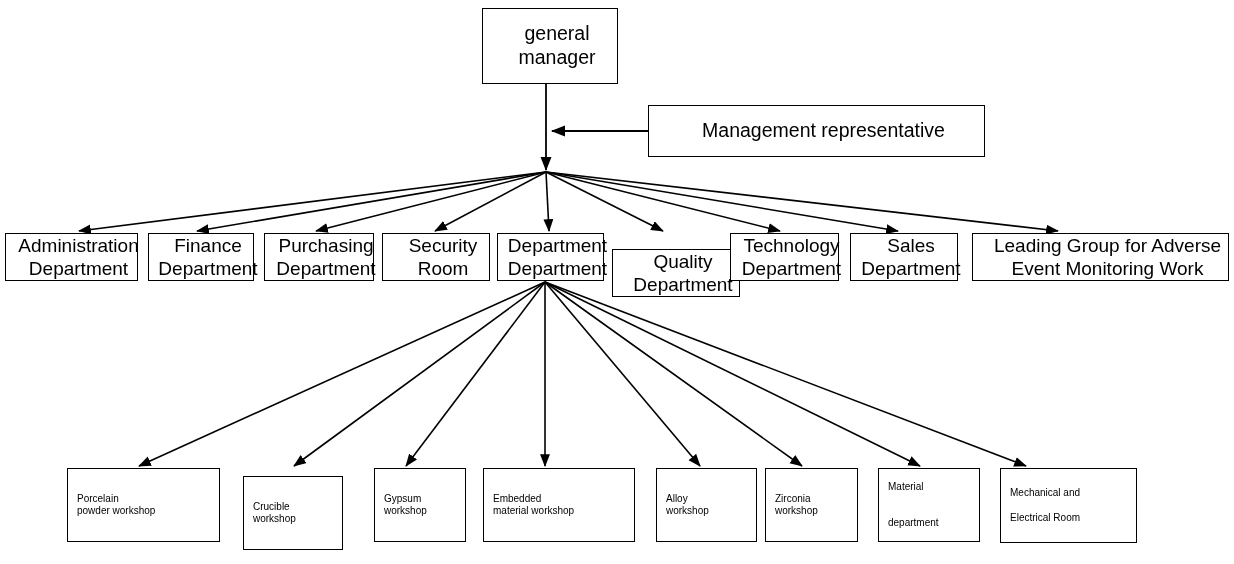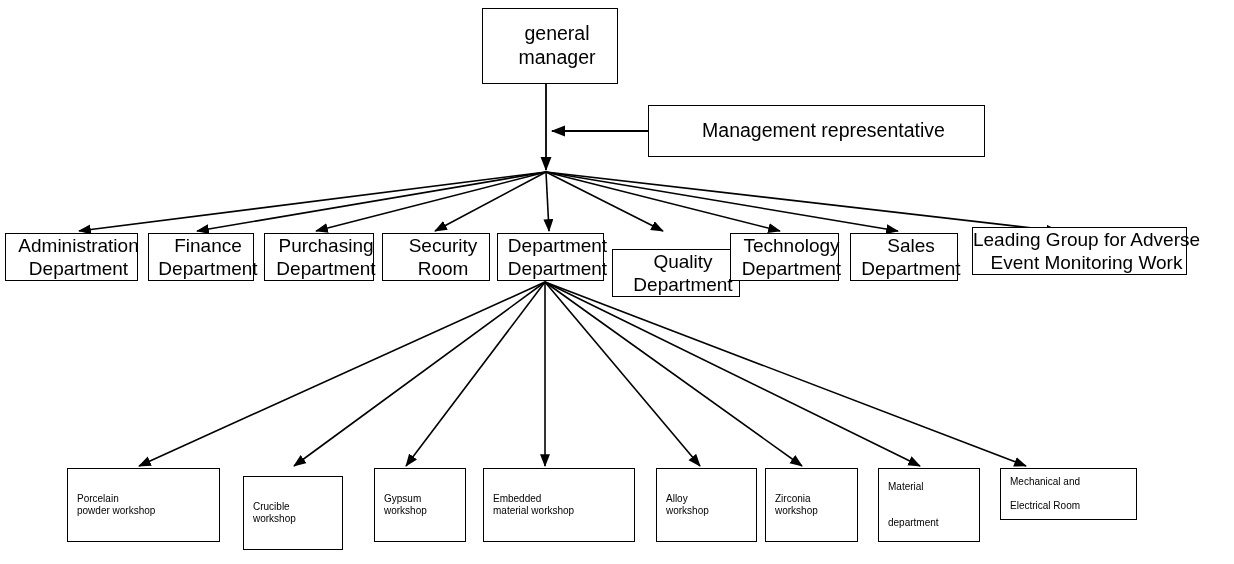--- a/index.html
+++ b/index.html
@@ -129,21 +129,21 @@
   <div class="node center f16" style="left:730px; top:233px; width:109px; height:48px;">
     <span class="ln">Technology</span>
     <span class="ln">Department</span>
   </div>
 
   <div class="node center f16" style="left:850px; top:233px; width:108px; height:48px;">
     <span class="ln">Sales</span>
     <span class="ln">Department</span>
   </div>
 
-  <div class="node center f16" style="left:972px; top:227px; width:215px; height:48px;">
+  <div class="node center f16" style="left:972px; top:233px; width:257px; height:48px;">
     <span class="ln">Leading Group for Adverse</span>
     <span class="ln">Event Monitoring Work</span>
   </div>
 
   <div class="node leftal f15" style="left:67px; top:468px; width:153px; height:74px;">
     <span class="ln">Porcelain</span>
     <span class="ln">powder workshop</span>
   </div>
 
   <div class="node leftal f15" style="left:243px; top:468px; width:100px; height:74px;margin-top:8px;">
@@ -169,18 +169,18 @@
   <div class="node leftal f15" style="left:765px; top:468px; width:93px; height:74px;">
     <span class="ln">Zirconia</span>
     <span class="ln">workshop</span>
   </div>
 
   <div class="node leftal f15" style="left:878px; top:468px; width:102px; height:74px;gap:24px;">
     <span class="ln">Material</span>
     <span class="ln">department</span>
   </div>
 
-  <div class="node leftal f15" style="left:1000px; top:468px; width:137px; height:52px;gap:12px;">
+  <div class="node leftal f15" style="left:1000px; top:468px; width:137px; height:75px;gap:12px;">
     <span class="ln">Mechanical and</span>
     <span class="ln">Electrical Room</span>
   </div>
 
 </div>
 
 </body></html>

